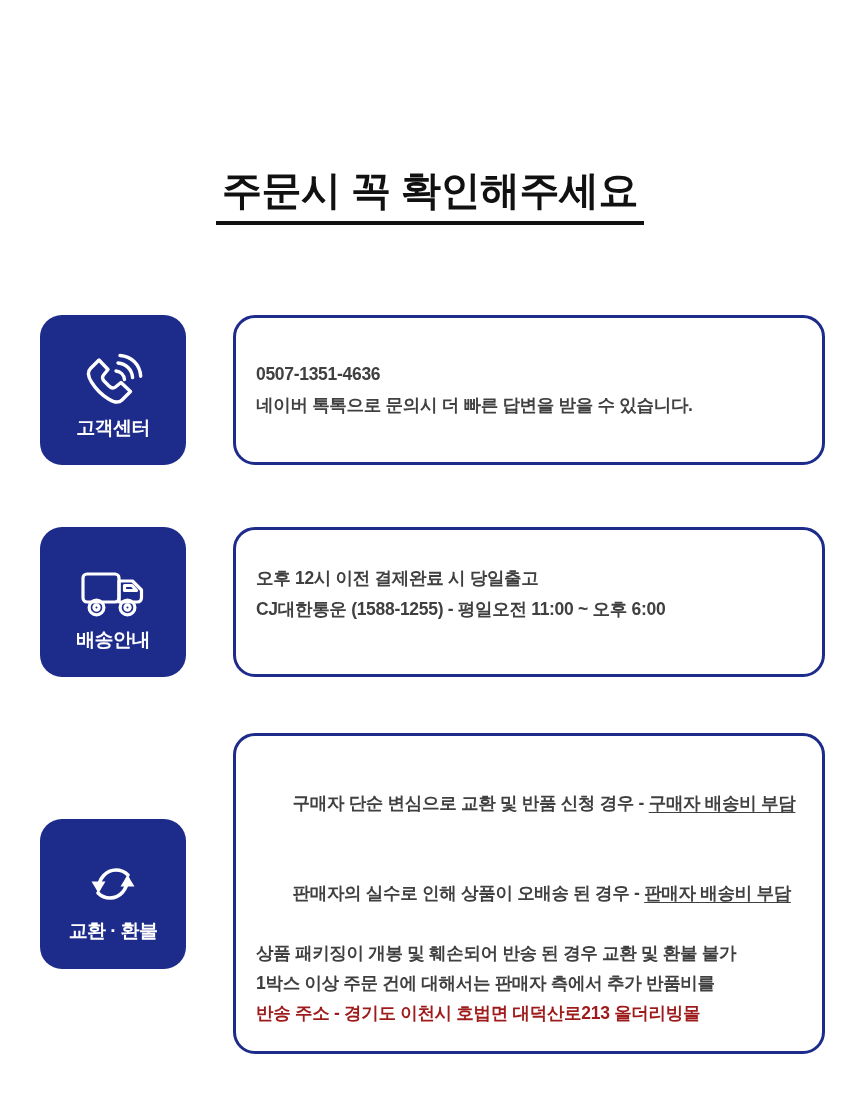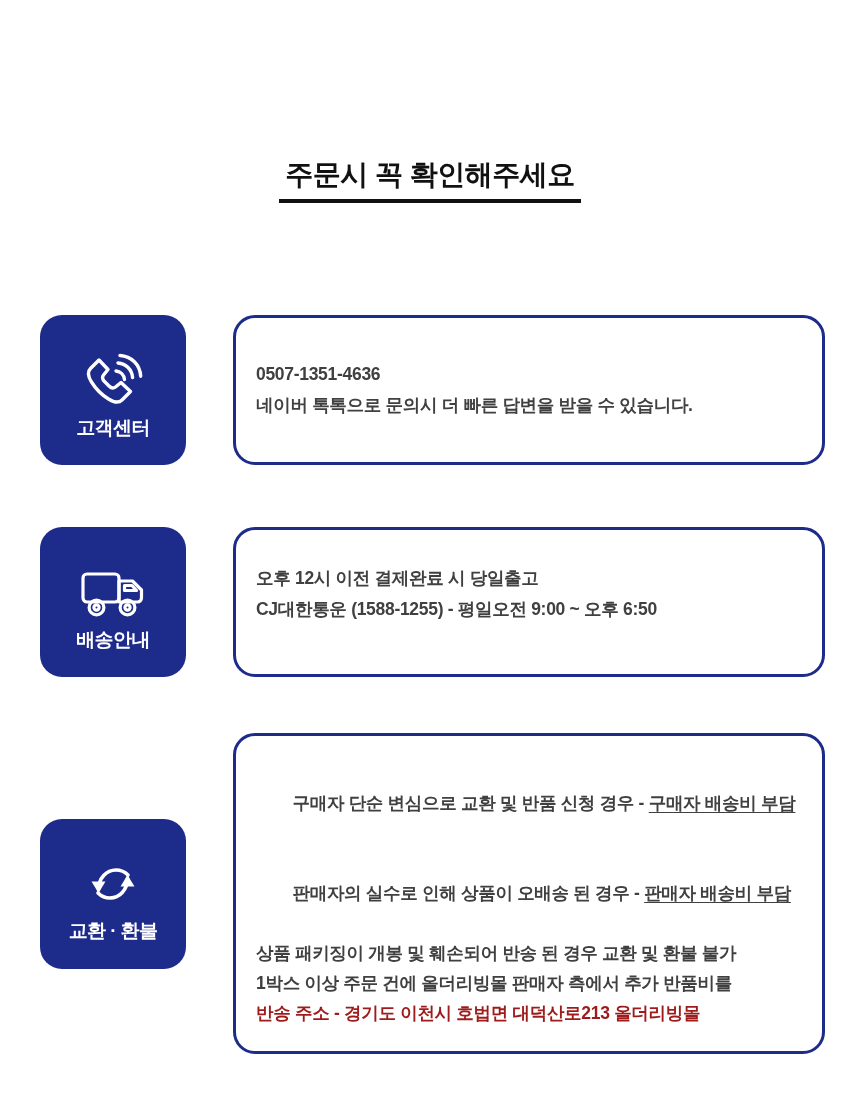--- a/index.html
+++ b/index.html
@@ -27,21 +27,21 @@
   
   .title-wrap {
     position: absolute;
     left: 0;
     top: 140px;
     width: 860px;
     text-align: center;
   }
   .page-title {
     display: inline-block;
-    font-size: 28px;
+    font-size: 40px;
     font-weight: 800;
     letter-spacing: -0.5px;
     color: #111111;
     line-height: 1.15;
     padding: 0 6px 8px 6px;
     border-bottom: 4px solid #111111;
   }
 
   
   .section {
@@ -166,21 +166,21 @@
           <circle cx="16.5" cy="40.5" r="2.6"></circle>
           <circle cx="47.5" cy="40.5" r="7.4"></circle>
           <circle cx="47.5" cy="40.5" r="2.6"></circle>
         </svg>
       </span>
       <span class="icon-label">배송안내</span>
     </div>
 
     <div class="content-card">
       <div class="card-line">오후 12시 이전 결제완료 시 당일출고</div>
-      <div class="card-line">CJ대한통운 (1588-1255) - 평일오전 9:00 ~ 오후 6:50</div>
+      <div class="card-line">CJ대한통운 (1588-1255) - 평일오전 11:00 ~ 오후 6:00</div>
       <div class="card-line spacer">&nbsp;</div>
     </div>
   </div>
 
   <div class="section section-3">
 
     <div class="icon-tile">
       <span class="icon-glyph">
         <svg width="60" height="56" viewBox="0 0 60 56" fill="none" stroke="#ffffff" stroke-width="3.6" stroke-linecap="round" stroke-linejoin="round">
           <path d="M15.5 34 C15.5 22 23.5 14 33 14 C38 14 42 16 45 19"></path>
@@ -196,19 +196,19 @@
 
       <div class="card-line tight underline-tail">
         <span class="head">구매자 단순 변심으로 교환 및 반품 신청 경우 - </span><span class="tail">구매자 배송비 부담</span>
       </div>
 
       <div class="card-line tight underline-tail">
         <span class="head">판매자의 실수로 인해 상품이 오배송 된 경우 - </span><span class="tail">판매자 배송비 부담</span>
       </div>
 
       <div class="card-line tight">상품 패키징이 개봉 및 훼손되어 반송 된 경우 교환 및 환불 불가</div>
-      <div class="card-line tight">1박스 이상 주문 건에 올더리빙몰 판매자 측에서 추가 반품비를</div>
+      <div class="card-line tight">1박스 이상 주문 건에 대해서는 판매자 측에서 추가 반품비를</div>
 
       <div class="card-line red">반송 주소 - 경기도 이천시 호법면 대덕산로213 올더리빙몰</div>
     </div>
   </div>
 
 </div>
 
 </body></html>

